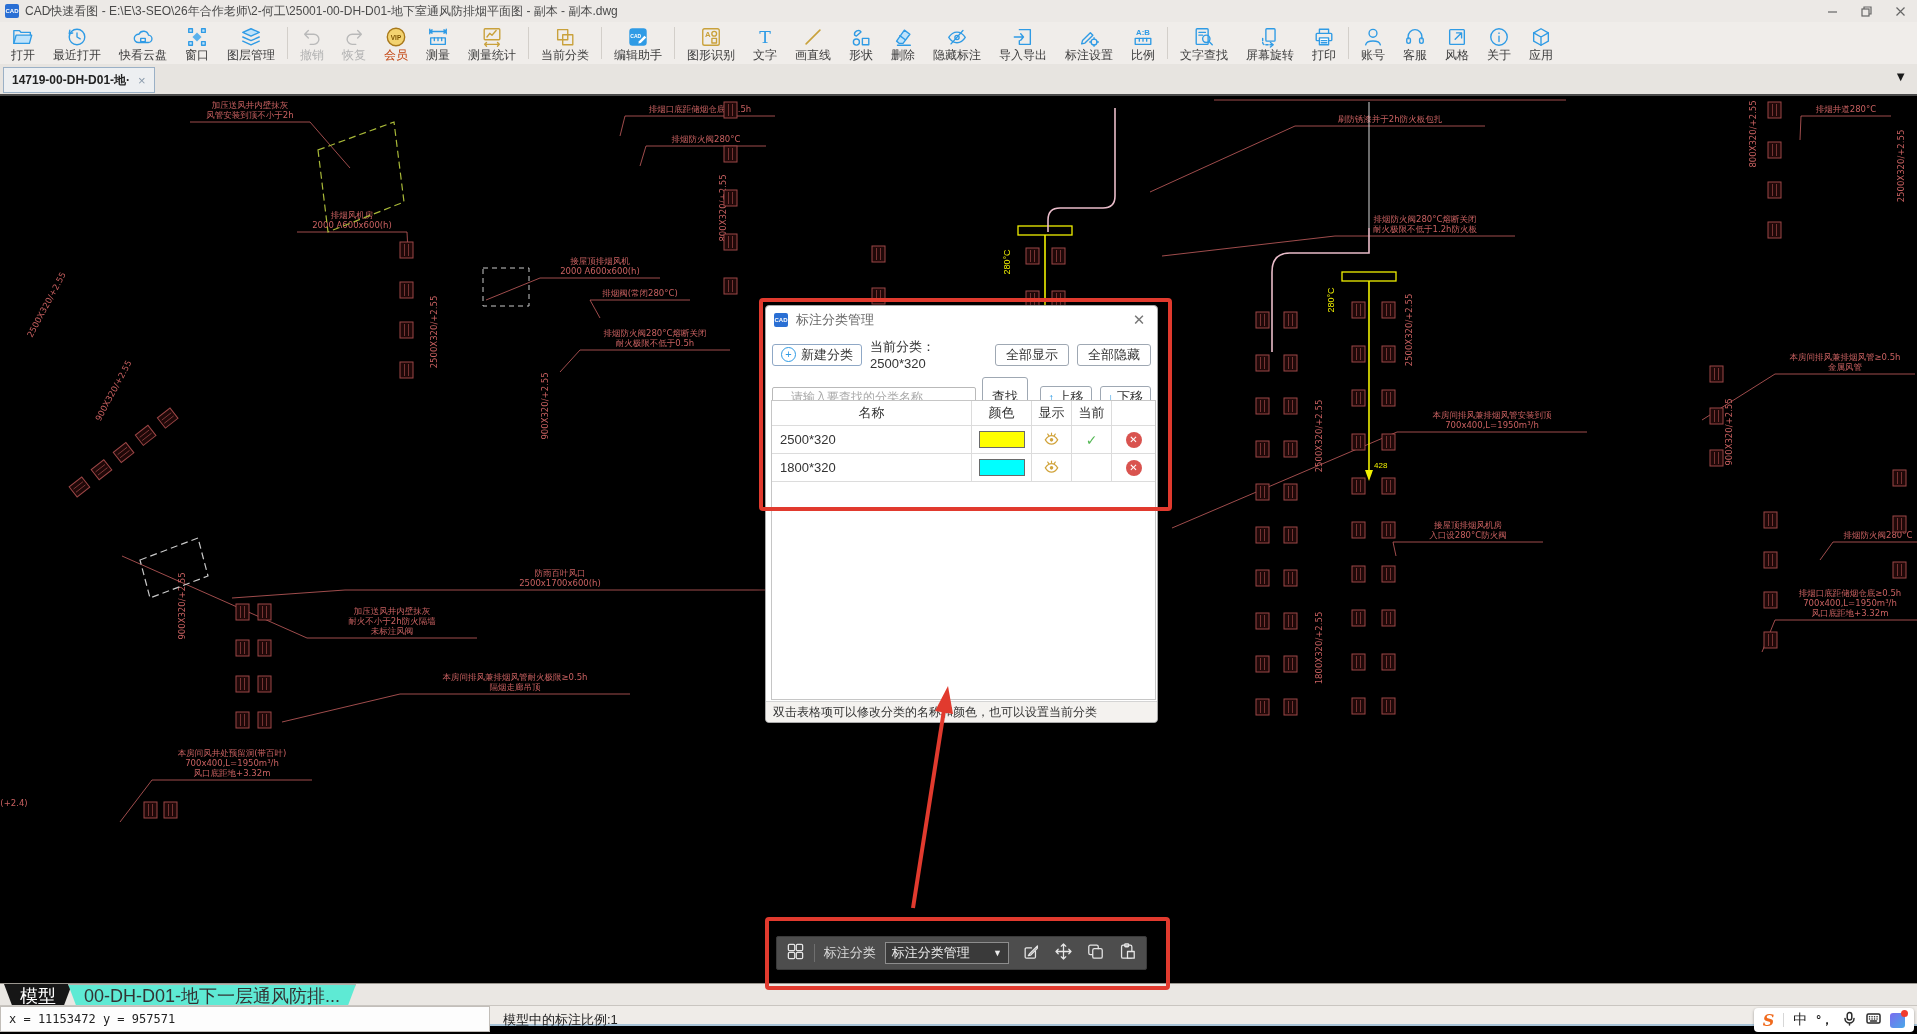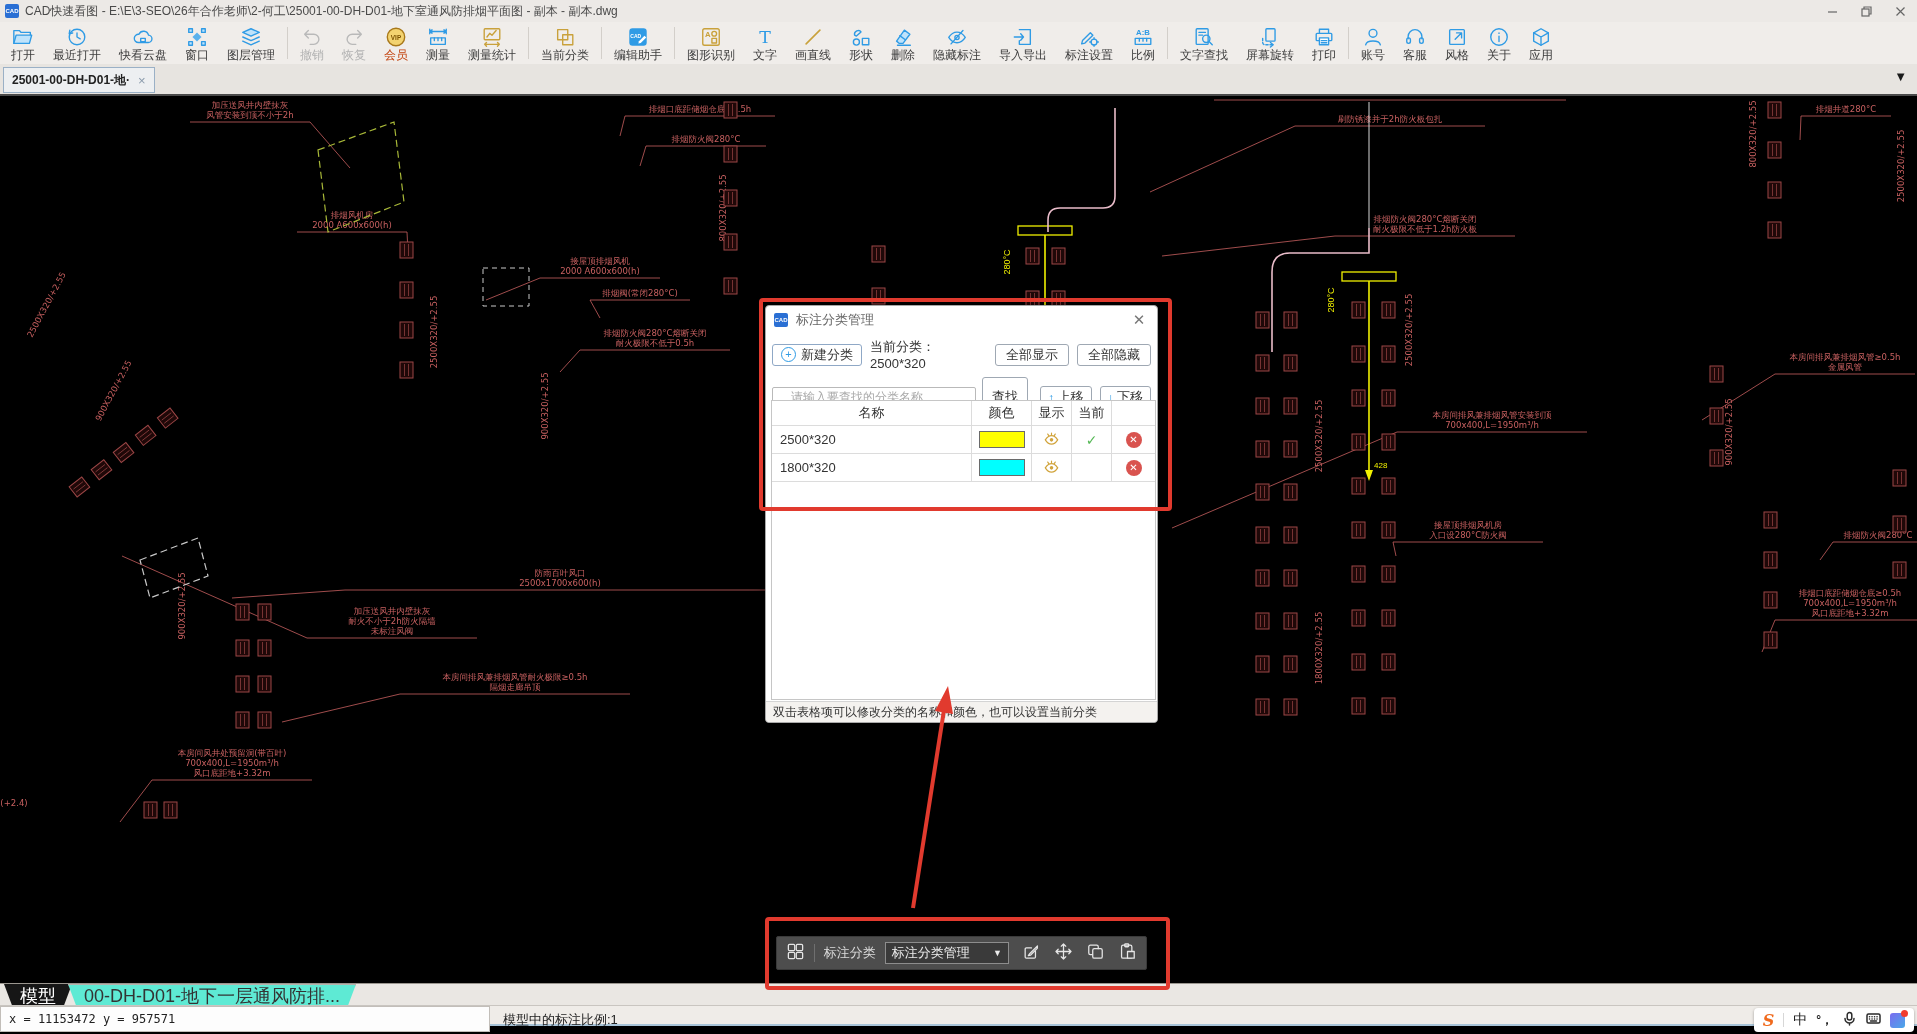--- a/index.html
+++ b/index.html
@@ -453,21 +453,21 @@
             <path d="M4 7.5l8 4.5 8-4.5M12 12v9"></path>
           </svg>
         </span>
         <span class="tlabel">应用</span>
       </div>
     </div>
   </div>
 
 <div class="tabbar">
   <div class="doctab">
-    <span>25001-00-DH-D01-地·</span>
+    <span>14719-00-DH-D01-地·</span>
     <span class="closex">×</span>
   </div>
   <span class="tab-collapse">▼</span>
 </div>
 
 <div class="canvas">
   <svg id="drawing" width="1917" height="885" viewBox="0 98 1917 885">
       <text class="ann" x="250" y="108" text-anchor="middle">加压送风井内壁抹灰</text>
       <text class="ann" x="250" y="118" text-anchor="middle">风管安装到顶不小于2h</text>
       <line x1="190" y1="122" x2="310" y2="122" stroke="#c86060" stroke-width="0.8"></line>

